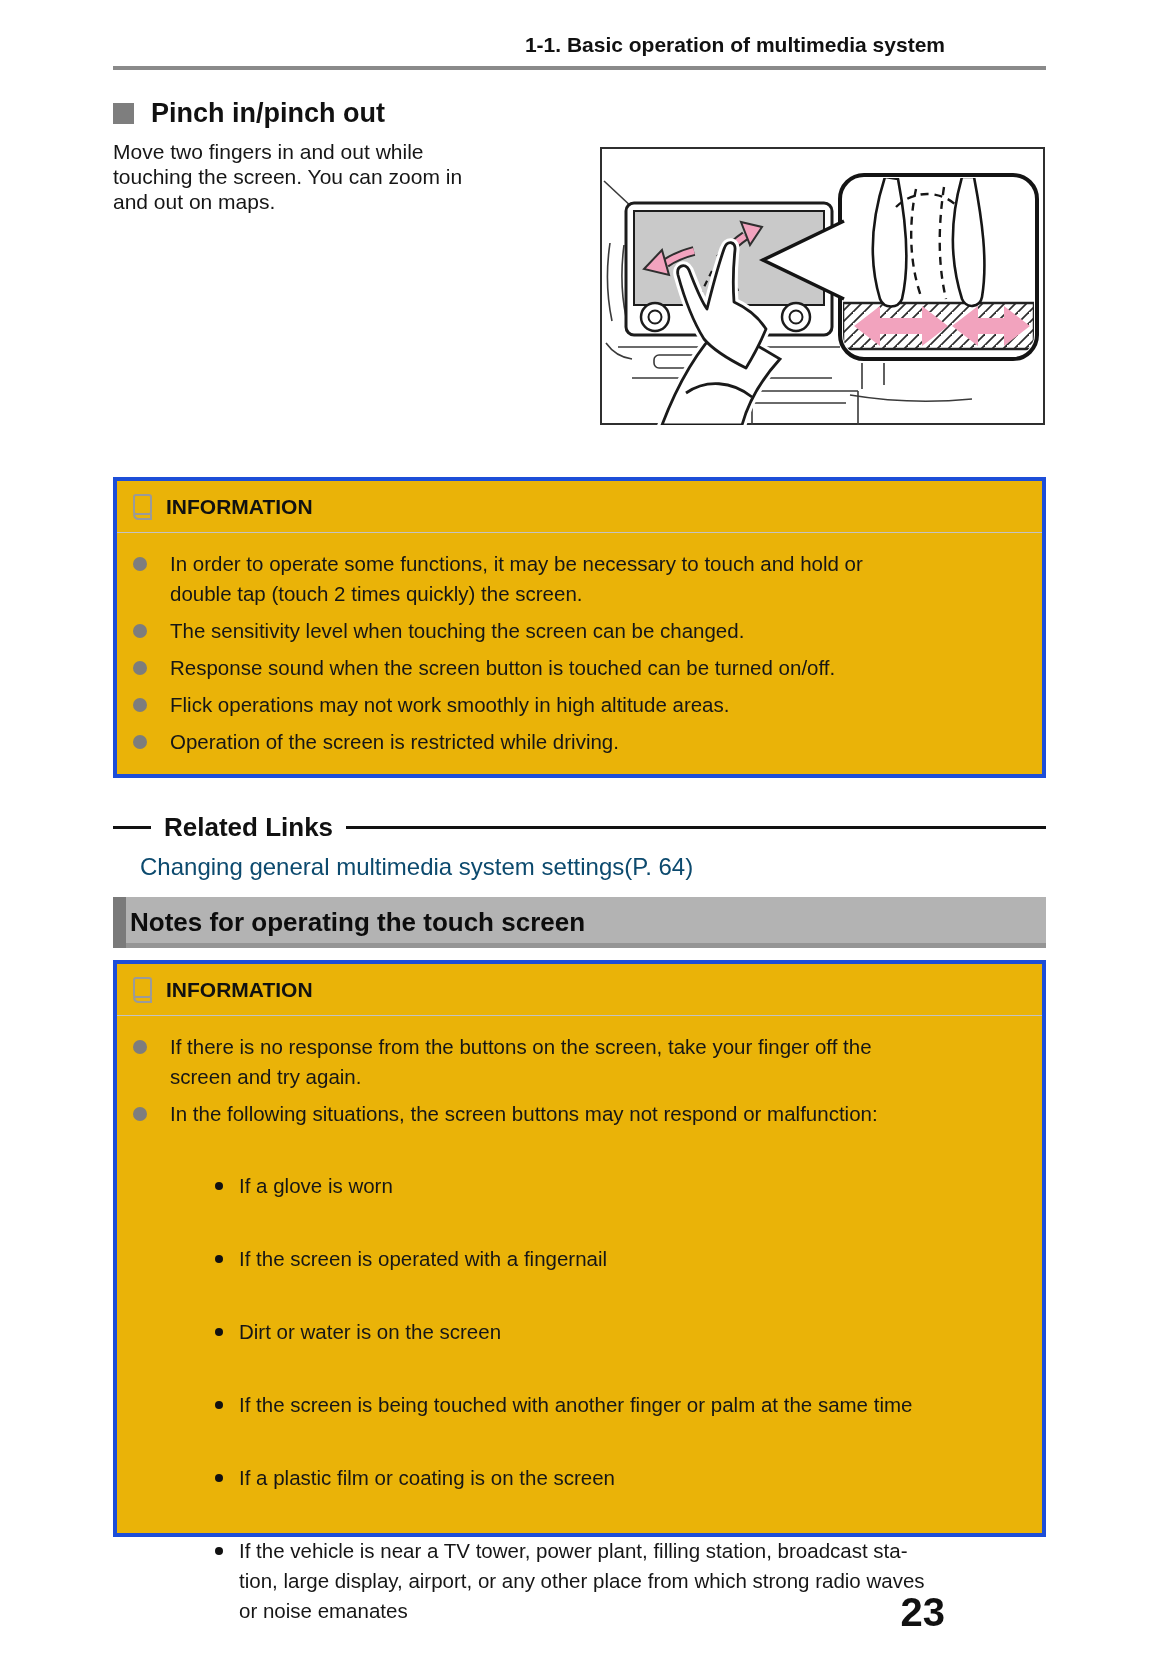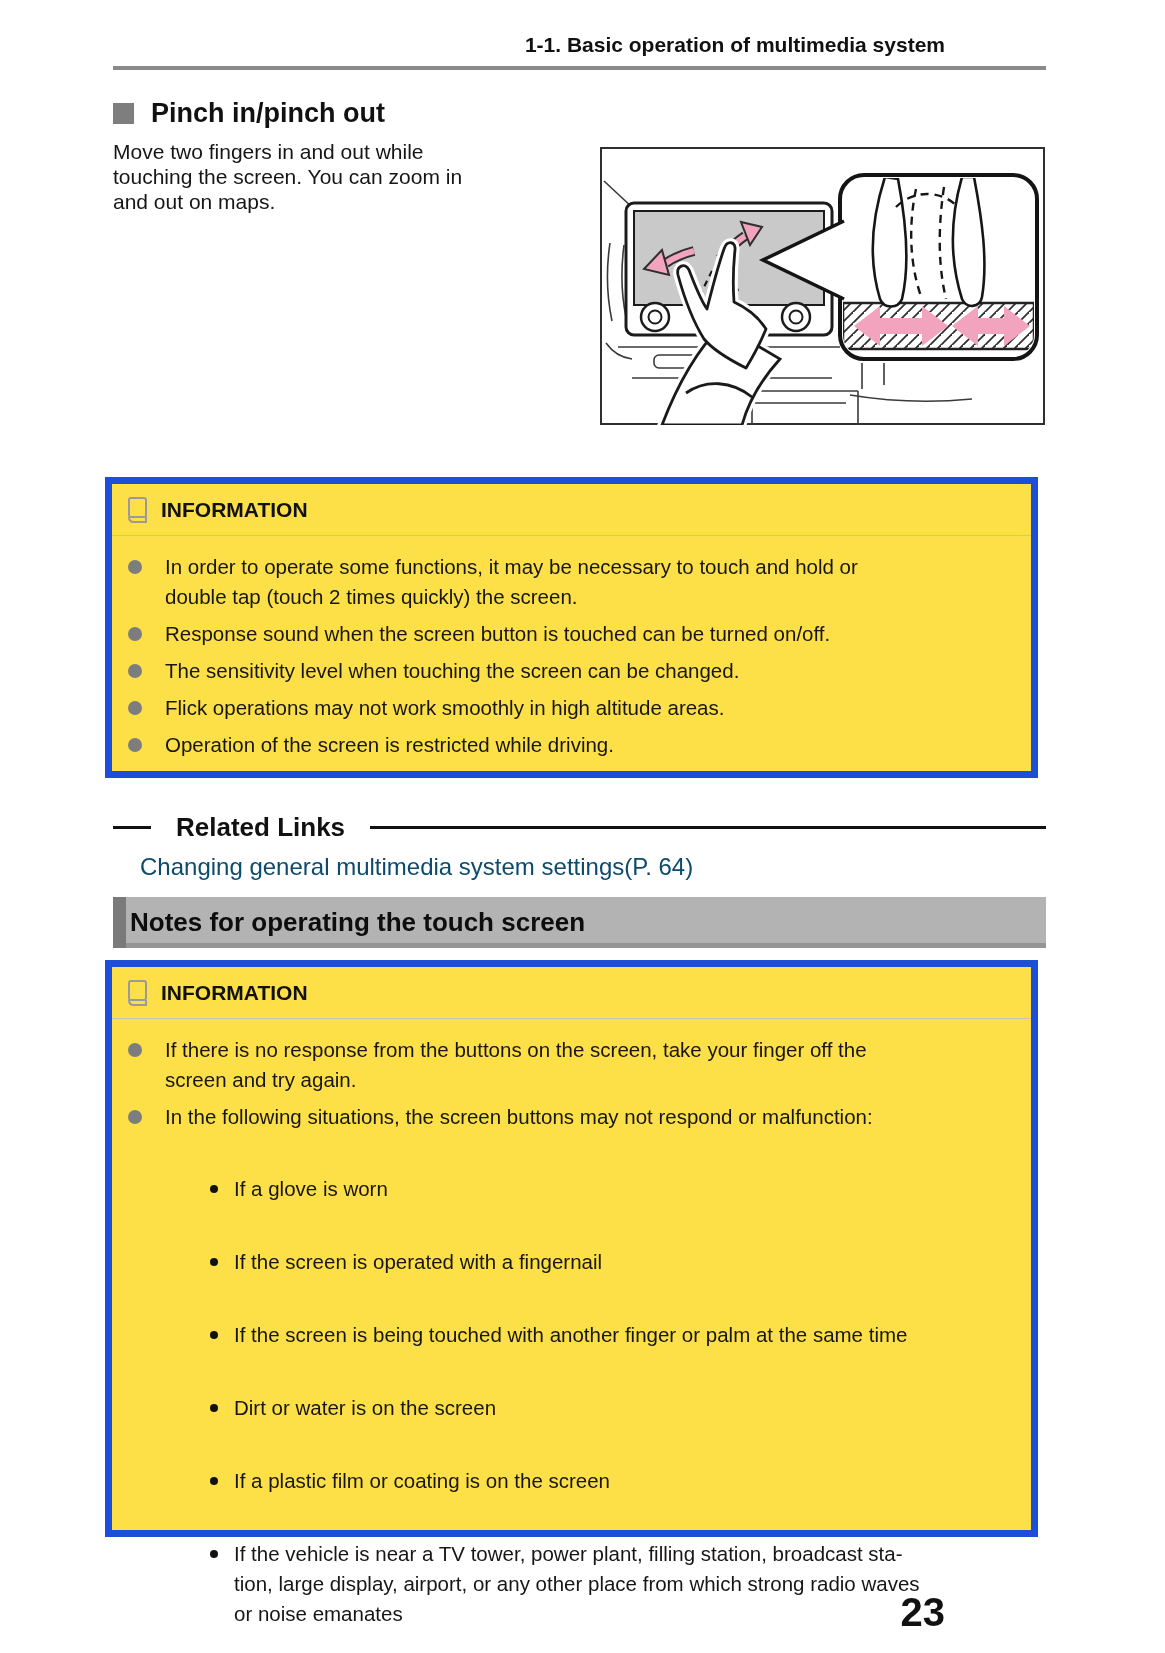--- a/index.html
+++ b/index.html
@@ -19,32 +19,32 @@
   .section-head { position:absolute; left:113px; top:98px; display:flex; align-items:center; gap:17px; }
   .sq { width:21px; height:21px; background:#7e7e7e; }
   .section-head .t { font-size:27px; font-weight:bold; color:#111; }
 
   .body-text { position:absolute; left:113px; top:139px; width:460px; font-size:21px; line-height:25px;
                white-space:pre-line; color:#161616; }
 
   .illustration { position:absolute; left:600px; top:147px; width:445px; height:278px; }
   .illustration svg { display:block; width:100%; height:100%; }
 
-  .infobox { position:absolute; left:105px; width:933px; background:#fde047; border:7px solid #1d4ed8; }
+  .infobox { position:absolute; left:113px; width:933px; background:#eab308; border:4px solid #1d4ed8; }
   .ib-header { height:52px; border-bottom:1px solid #c3c3c3; display:flex; align-items:center; gap:11px; padding-left:14px; }
   .ib-header .ib-title { font-size:21px; font-weight:bold; color:#111; }
   .ib-body { padding:16px 18px 10px 16px; }
   .ib-item { position:relative; padding-left:37px; font-size:20.5px; line-height:30px; margin-bottom:7px; white-space:pre-line; }
   .dot { position:absolute; left:0; top:8px; width:14px; height:14px; border-radius:50%; background:#7d7d7d; }
 
   .sub-list { margin-left:42px; margin-top:12px; }
   .sub-item { position:relative; padding-left:27px; font-size:20.5px; line-height:30px; margin-bottom:13px; white-space:pre-line; }
   .sdot { position:absolute; left:3px; top:11px; width:8px; height:8px; border-radius:50%; background:#111; }
 
-  .related { position:absolute; left:113px; top:812px; width:933px; display:flex; align-items:center; gap:25px; }
+  .related { position:absolute; left:113px; top:812px; width:933px; display:flex; align-items:center; gap:13px; }
   .rl-dash { width:38px; height:3px; background:#111; }
   .rl-line { flex:1; height:3px; background:#111; }
   .rl-title { font-size:26px; font-weight:bold; color:#111; white-space:nowrap; }
 
   .related-link { position:absolute; left:140px; top:853px; font-size:24px; color:#0c4a6e; text-decoration:none; cursor:pointer; }
 
   .notes-bar { position:absolute; left:113px; top:897px; width:933px; height:51px; background:#b3b3b3;
                border-left:13px solid #7a7a7a; box-shadow:inset 0 -5px 0 #959595;
                display:flex; align-items:center; }
   .notes-bar .t { font-size:26px; font-weight:bold; color:#0d0d0d; padding-left:4px; }
@@ -157,22 +157,22 @@
     <div class="ib-header">
       <svg width="24" height="28" viewBox="0 0 24 28">
         <rect x="3" y="2" width="17" height="19" rx="2" fill="none" stroke="#9a9a9a" stroke-width="2"></rect>
         <path d="M3,21 q0,5 5,5 h12 v-5" fill="none" stroke="#9a9a9a" stroke-width="2"></path>
       </svg>
       <span class="ib-title">INFORMATION</span>
     </div>
     <div class="ib-body">
       <div class="ib-item"><span class="dot"></span><span>In order to operate some functions, it may be necessary to touch and hold or
 double tap (touch 2 times quickly) the screen.</span></div>
+      <div class="ib-item"><span class="dot"></span><span>The sensitivity level when touching the screen can be changed.</span></div>
       <div class="ib-item"><span class="dot"></span><span>Response sound when the screen button is touched can be turned on/off.</span></div>
-      <div class="ib-item"><span class="dot"></span><span>The sensitivity level when touching the screen can be changed.</span></div>
       <div class="ib-item"><span class="dot"></span><span>Flick operations may not work smoothly in high altitude areas.</span></div>
       <div class="ib-item"><span class="dot"></span><span>Operation of the screen is restricted while driving.</span></div>
     </div>
   </div>
 
   <div class="related">
     <span class="rl-dash"></span>
     <span class="rl-title">Related Links</span>
     <span class="rl-line"></span>
   </div>
@@ -190,22 +190,22 @@
       </svg>
       <span class="ib-title">INFORMATION</span>
     </div>
     <div class="ib-body">
       <div class="ib-item"><span class="dot"></span><span>If there is no response from the buttons on the screen, take your finger off the
 screen and try again.</span></div>
       <div class="ib-item"><span class="dot"></span><span>In the following situations, the screen buttons may not respond or malfunction:</span>
         <div class="sub-list">
           <div class="sub-item"><span class="sdot"></span><span>If a glove is worn</span></div>
           <div class="sub-item"><span class="sdot"></span><span>If the screen is operated with a fingernail</span></div>
+          <div class="sub-item"><span class="sdot"></span><span>Dirt or water is on the screen</span></div>
           <div class="sub-item"><span class="sdot"></span><span>If the screen is being touched with another finger or palm at the same time</span></div>
-          <div class="sub-item"><span class="sdot"></span><span>Dirt or water is on the screen</span></div>
           <div class="sub-item"><span class="sdot"></span><span>If a plastic film or coating is on the screen</span></div>
           <div class="sub-item"><span class="sdot"></span><span>If the vehicle is near a TV tower, power plant, filling station, broadcast sta-
 tion, large display, airport, or any other place from which strong radio waves
 or noise emanates</span></div>
           
         </div>
       </div>
     </div>
   </div>
 

